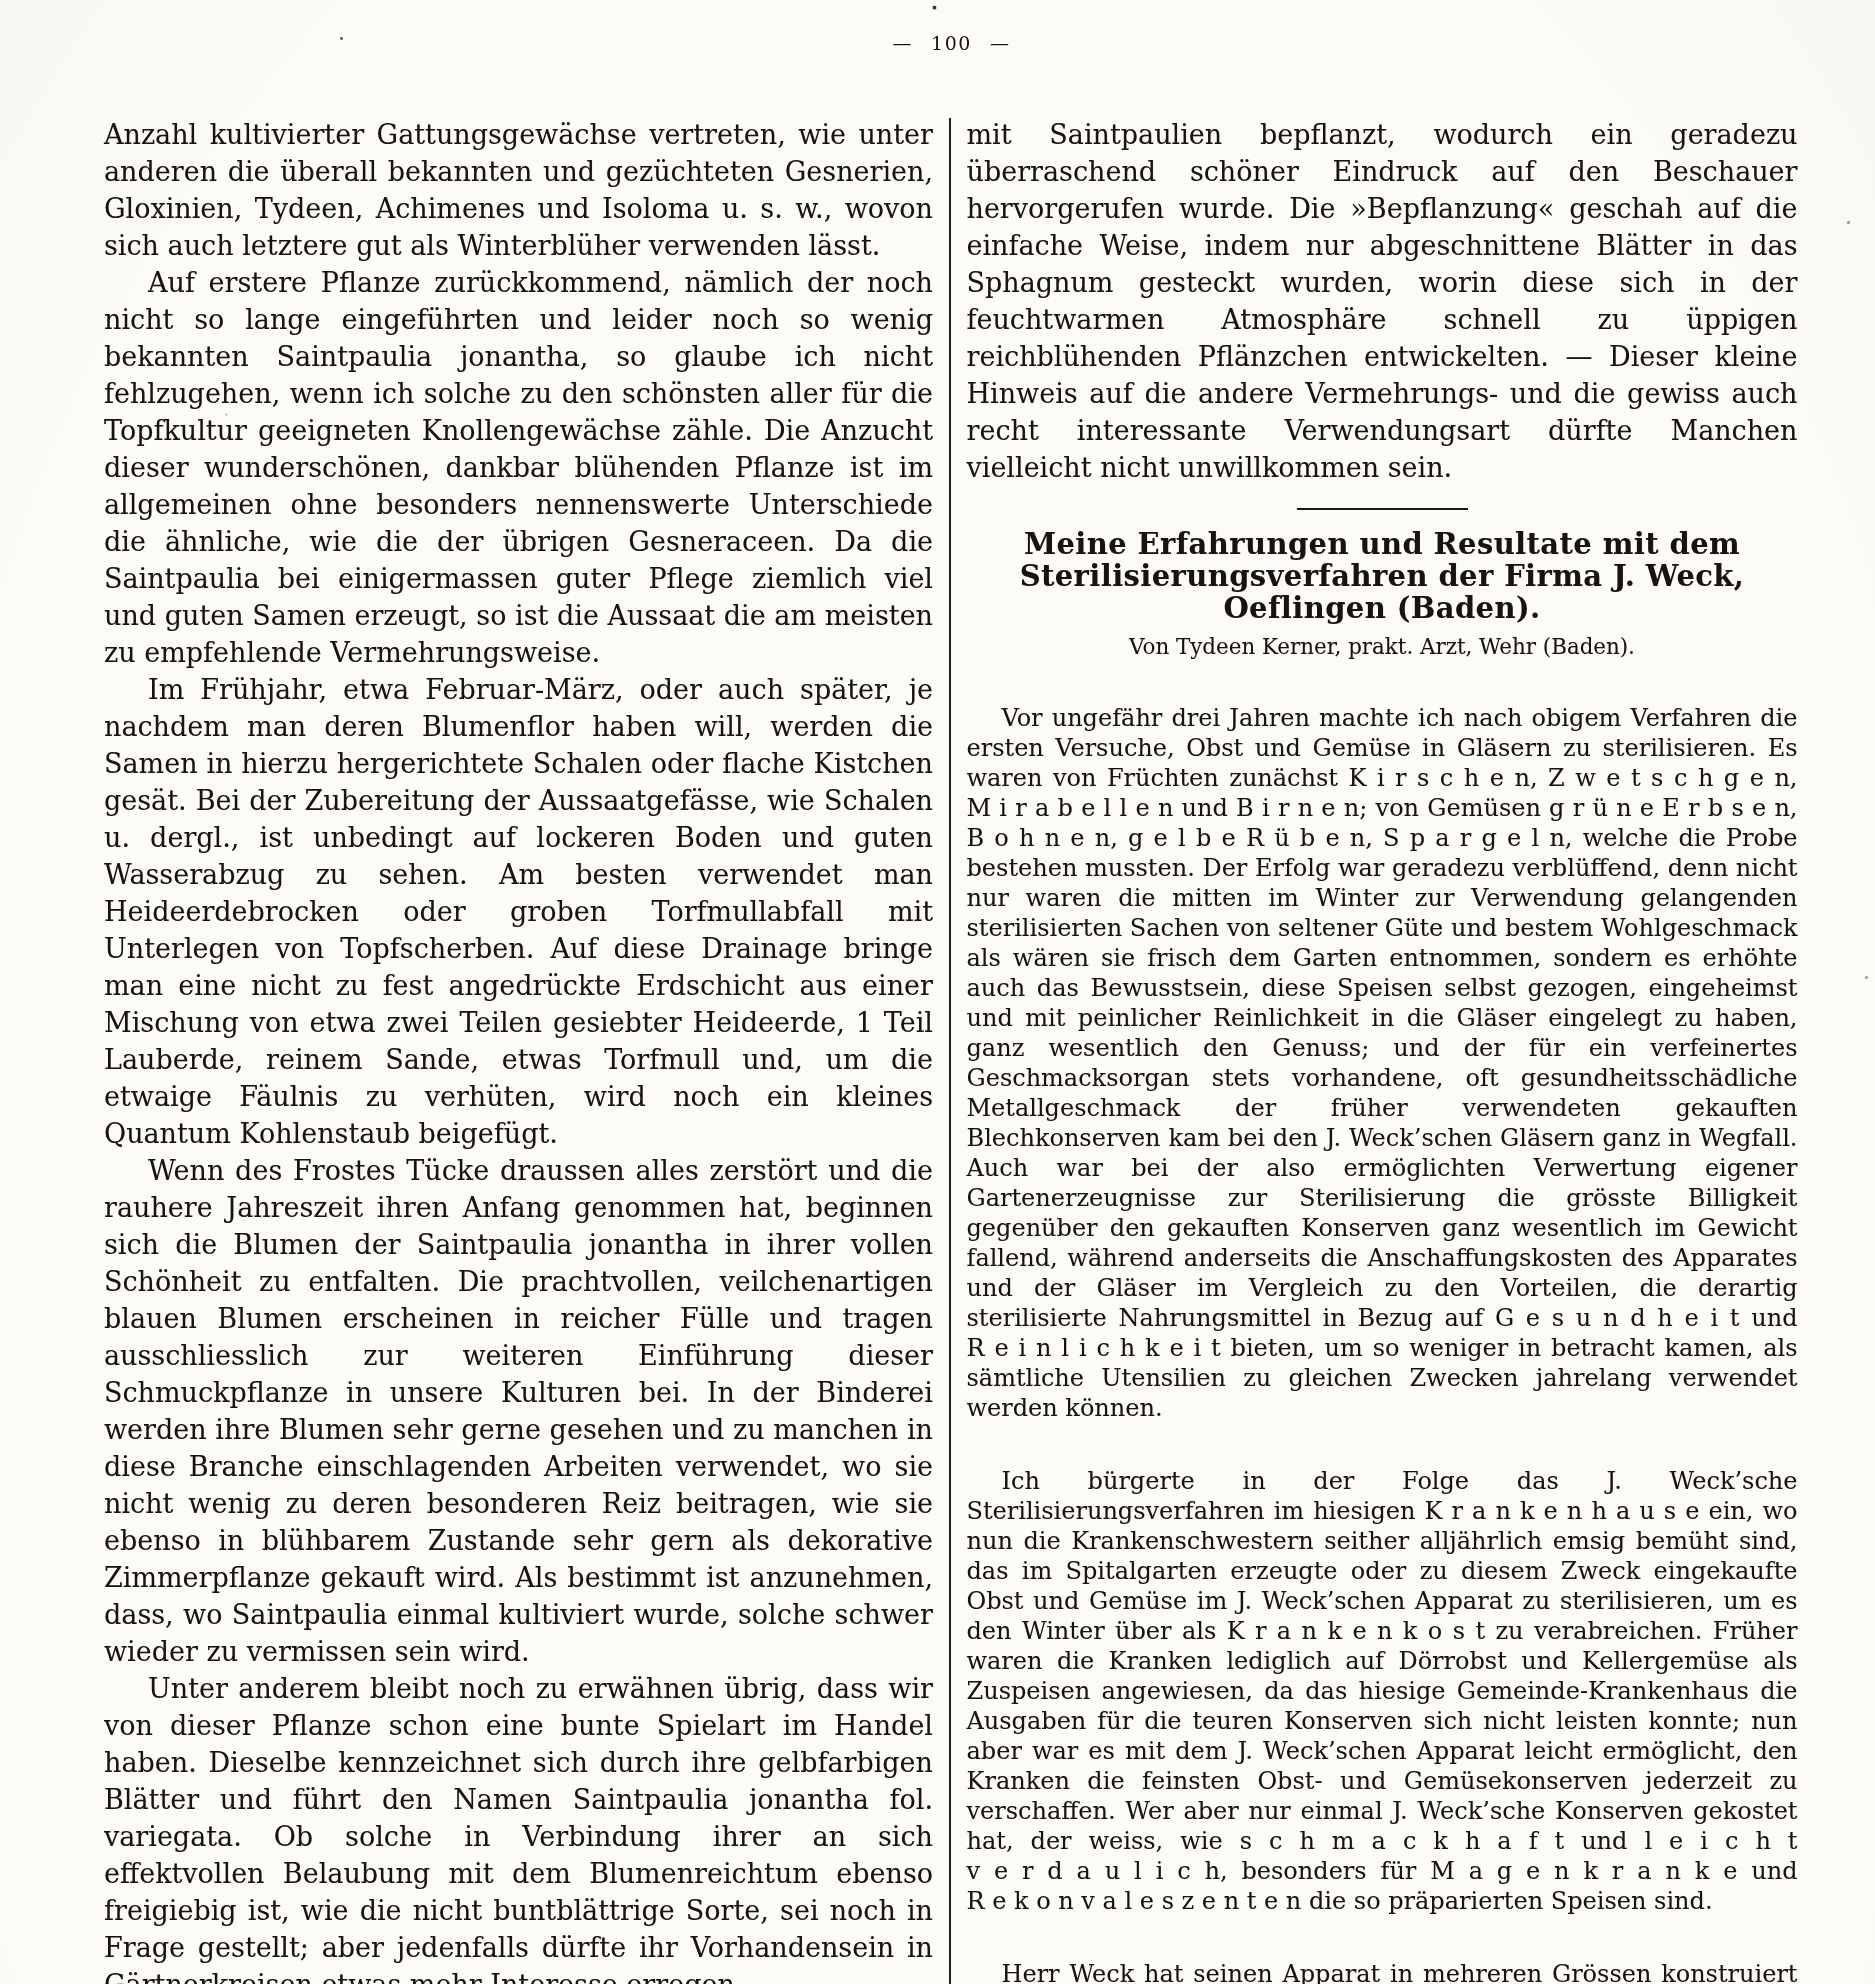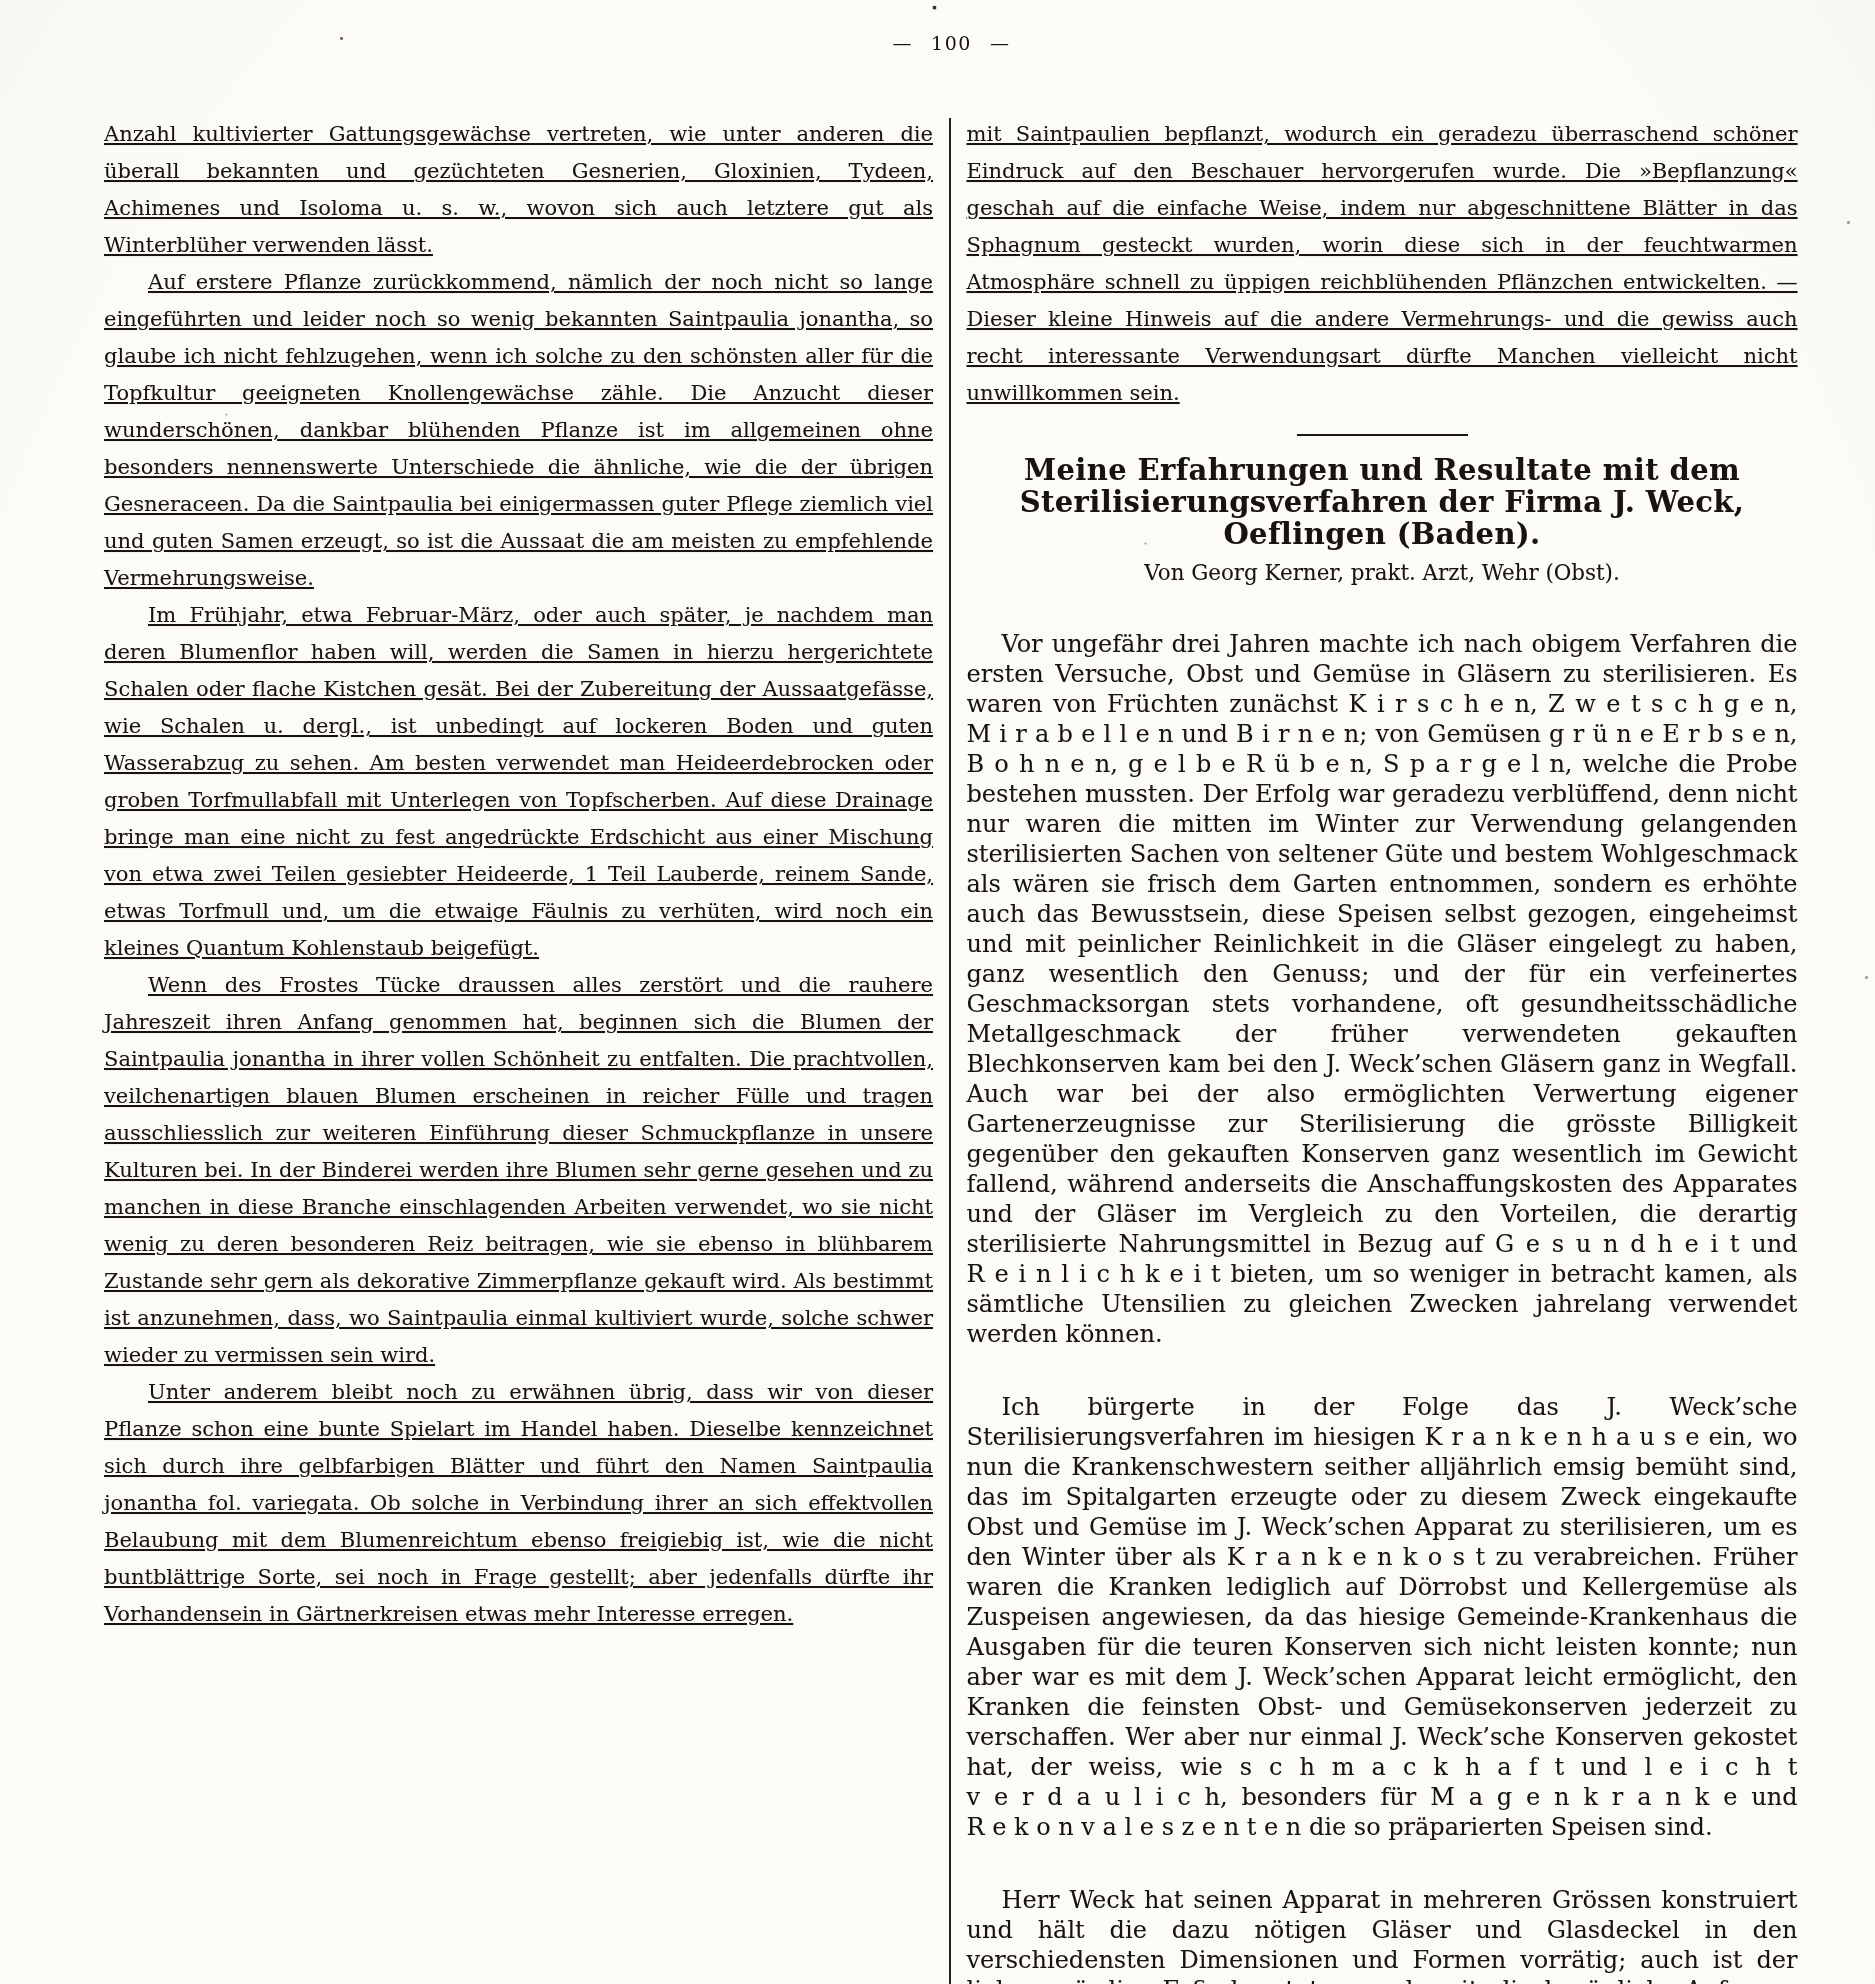--- a/index.html
+++ b/index.html
@@ -52,24 +52,23 @@
     width: 831px;
   }
   .divider {
     width: 2px;
     background: #211d18;
     margin: 1.6px 16px 52px 15.5px;
   }
   p { margin: 0; text-align: justify; }
   .col-left p,
   .intro {
-    font-size: 21px;
+    font-size: 27px;
     line-height: 37px;
     text-indent: 44px;
-    text-decoration: underline;
   }
   .noindent { text-indent: 0 !important; }
   .section-rule {
     width: 171px;
     height: 2px;
     background: #1d1914;
     margin: 22px auto 17.5px auto;
   }
   .article-title {
     margin: 0 4px 10.3px 4px;
@@ -131,21 +130,21 @@
     </section>
 
     <div class="divider"></div>
 
     <section class="col col-right">
       <p class="intro noindent">mit Saintpaulien bepflanzt, wodurch ein geradezu überraschend schöner Eindruck auf den Beschauer hervorgerufen wurde. Die »Bepflanzung« geschah auf die einfache Weise, indem nur abgeschnittene Blätter in das Sphagnum gesteckt wurden, worin diese sich in der feuchtwarmen Atmosphäre schnell zu üppigen reichblühenden Pflänzchen entwickelten. — Dieser kleine Hinweis auf die andere Vermehrungs- und die gewiss auch recht interessante Verwendungsart dürfte Manchen vielleicht nicht unwillkommen sein.</p>
 
       <div class="section-rule"></div>
 
       <h2 class="article-title">Meine Erfahrungen und Resultate mit dem Sterilisierungsverfahren der Firma J. Weck, Oeflingen (Baden).</h2>
-      <p class="byline">Von Georg Kerner, prakt. Arzt, Wehr (Obst).</p>
+      <p class="byline">Von Tydeen Kerner, prakt. Arzt, Wehr (Baden).</p>
 
       <p class="body-p">Vor ungefähr drei Jahren machte ich nach obigem Verfahren die ersten Versuche, Obst und Gemüse in Gläsern zu sterilisieren. Es waren von Früchten zunächst K&nbsp;i&nbsp;r&nbsp;s&nbsp;c&nbsp;h&nbsp;e&nbsp;n, Z&nbsp;w&nbsp;e&nbsp;t&nbsp;s&nbsp;c&nbsp;h&nbsp;g&nbsp;e&nbsp;n, M&nbsp;i&nbsp;r&nbsp;a&nbsp;b&nbsp;e&nbsp;l&nbsp;l&nbsp;e&nbsp;n und B&nbsp;i&nbsp;r&nbsp;n&nbsp;e&nbsp;n; von Gemüsen g&nbsp;r&nbsp;ü&nbsp;n&nbsp;e E&nbsp;r&nbsp;b&nbsp;s&nbsp;e&nbsp;n, B&nbsp;o&nbsp;h&nbsp;n&nbsp;e&nbsp;n, g&nbsp;e&nbsp;l&nbsp;b&nbsp;e R&nbsp;ü&nbsp;b&nbsp;e&nbsp;n, S&nbsp;p&nbsp;a&nbsp;r&nbsp;g&nbsp;e&nbsp;l&nbsp;n, welche die Probe bestehen mussten. Der Erfolg war geradezu verblüffend, denn nicht nur waren die mitten im Winter zur Verwendung gelangenden sterilisierten Sachen von seltener Güte und bestem Wohlgeschmack als wären sie frisch dem Garten entnommen, sondern es erhöhte auch das Bewusstsein, diese Speisen selbst gezogen, eingeheimst und mit peinlicher Reinlichkeit in die Gläser eingelegt zu haben, ganz wesentlich den Genuss; und der für ein verfeinertes Geschmacksorgan stets vorhandene, oft gesundheitsschädliche Metallgeschmack der früher verwendeten gekauften Blechkonserven kam bei den J. Weck’schen Gläsern ganz in Wegfall. Auch war bei der also ermöglichten Verwertung eigener Gartenerzeugnisse zur Sterilisierung die grösste Billigkeit gegenüber den gekauften Konserven ganz wesentlich im Gewicht fallend, während anderseits die Anschaffungskosten des Apparates und der Gläser im Vergleich zu den Vorteilen, die derartig sterilisierte Nahrungsmittel in Bezug auf G&nbsp;e&nbsp;s&nbsp;u&nbsp;n&nbsp;d&nbsp;h&nbsp;e&nbsp;i&nbsp;t und R&nbsp;e&nbsp;i&nbsp;n&nbsp;l&nbsp;i&nbsp;c&nbsp;h&nbsp;k&nbsp;e&nbsp;i&nbsp;t bieten, um so weniger in betracht kamen, als sämtliche Utensilien zu gleichen Zwecken jahrelang verwendet werden können.</p>
       <p class="body-p">Ich bürgerte in der Folge das J. Weck’sche Sterilisierungsverfahren im hiesigen K&nbsp;r&nbsp;a&nbsp;n&nbsp;k&nbsp;e&nbsp;n&nbsp;h&nbsp;a&nbsp;u&nbsp;s&nbsp;e ein, wo nun die Krankenschwestern seither alljährlich emsig bemüht sind, das im Spitalgarten erzeugte oder zu diesem Zweck eingekaufte Obst und Gemüse im J. Weck’schen Apparat zu sterilisieren, um es den Winter über als K&nbsp;r&nbsp;a&nbsp;n&nbsp;k&nbsp;e&nbsp;n&nbsp;k&nbsp;o&nbsp;s&nbsp;t zu verabreichen. Früher waren die Kranken lediglich auf Dörrobst und Kellergemüse als Zuspeisen angewiesen, da das hiesige Gemeinde-Krankenhaus die Ausgaben für die teuren Konserven sich nicht leisten konnte; nun aber war es mit dem J. Weck’schen Apparat leicht ermöglicht, den Kranken die feinsten Obst- und Gemüsekonserven jederzeit zu verschaffen. Wer aber nur einmal J. Weck’sche Konserven gekostet hat, der weiss, wie s&nbsp;c&nbsp;h&nbsp;m&nbsp;a&nbsp;c&nbsp;k&nbsp;h&nbsp;a&nbsp;f&nbsp;t und l&nbsp;e&nbsp;i&nbsp;c&nbsp;h&nbsp;t v&nbsp;e&nbsp;r&nbsp;d&nbsp;a&nbsp;u&nbsp;l&nbsp;i&nbsp;c&nbsp;h, besonders für M&nbsp;a&nbsp;g&nbsp;e&nbsp;n&nbsp;k&nbsp;r&nbsp;a&nbsp;n&nbsp;k&nbsp;e und R&nbsp;e&nbsp;k&nbsp;o&nbsp;n&nbsp;v&nbsp;a&nbsp;l&nbsp;e&nbsp;s&nbsp;z&nbsp;e&nbsp;n&nbsp;t&nbsp;e&nbsp;n die so präparierten Speisen sind.</p>
       <p class="body-p">Herr Weck hat seinen Apparat in mehreren Grössen konstruiert und hält die dazu nötigen Gläser und Glasdeckel in den verschiedensten Dimensionen und Formen vorrätig; auch ist der liebenswürdige Erfinder stets gern bereit, diesbezügliche Anfragen jeder Art zu beantworten und die betreffenden Prospekte und Kochrecepte einzusenden. Ebenso sind bei demselben Obst und Gemüse sowie die feinsten Fleisch- und Fischspeisen aller Art in Gläsern genussfertig sterilisiert erhältlich.</p>
 
     </section>
 
   </div>
 </div>
 

